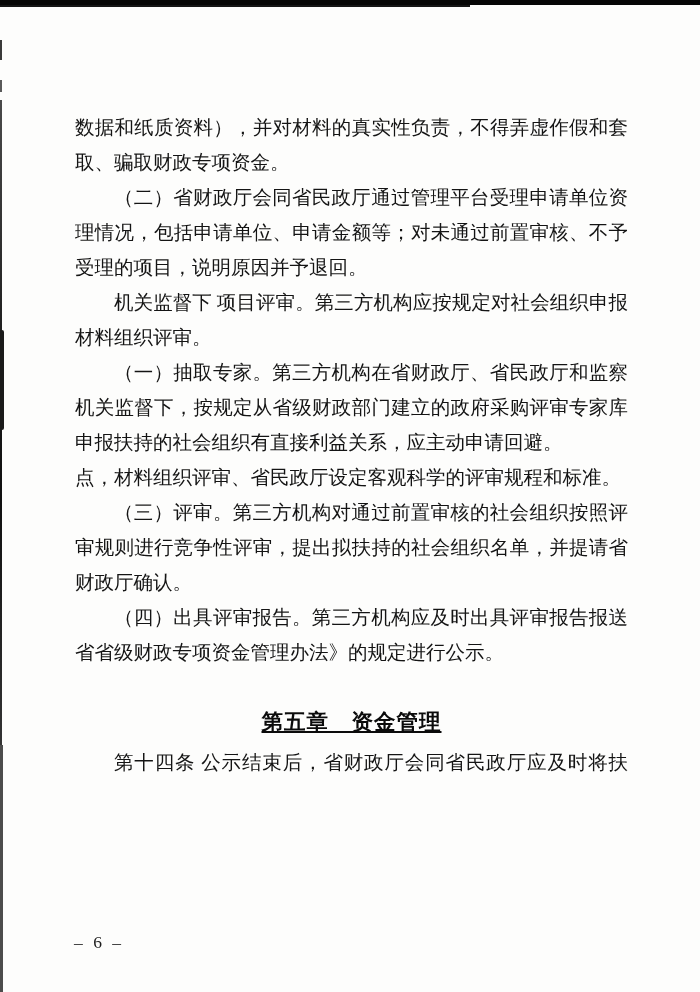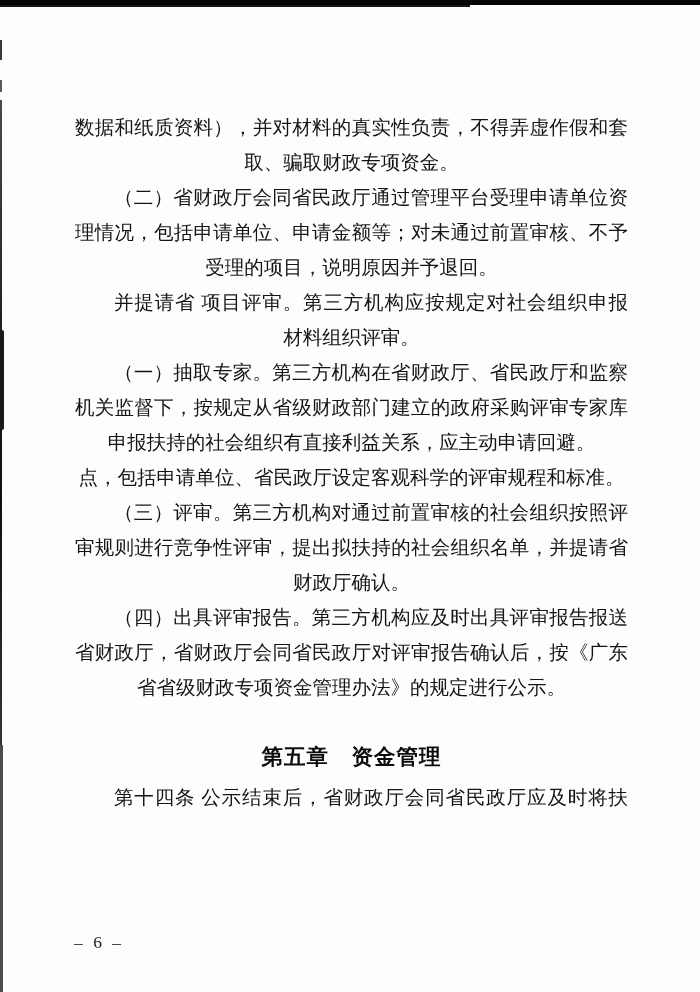--- a/index.html
+++ b/index.html
@@ -39,32 +39,33 @@
   
   .content {
     position: absolute;
     left: 75px; top: 110px;
     width: 553px;
     font-size: 19.5px;
     line-height: 35px;
     text-justify: inter-character;
   }
   .para { margin: 0; }
-  .line { text-align: center; }
+  .line { text-align: left; }
   .line.fill { text-align: justify; text-align-last: justify; }
   .line.ind  { text-indent: 39px; }
 
   .chapter-heading {
     font-weight: 700;
     font-size: 21.5px;
     line-height: 35px;
     text-align: center;
     letter-spacing: 1px;
     color: #0b0b0b;
     margin: 35px 0 5px 0;
+    text-decoration: underline;
   }
 
   .page-number {
     position: absolute;
     left: 74px; top: 932px;
     font-size: 17.5px;
     letter-spacing: 3px;
     color: #1d1d1d;
   }
 </style>
@@ -85,39 +86,38 @@
         <div class="para">
           <div class="line fill">数据和纸质资料），并对材料的真实性负责，不得弄虚作假和套</div>
           <div class="line">取、骗取财政专项资金。</div>
         </div>
         <div class="para">
           <div class="line fill ind">（二）省财政厅会同省民政厅通过管理平台受理申请单位资</div>
           <div class="line fill">理情况，包括申请单位、申请金额等；对未通过前置审核、不予</div>
           <div class="line">受理的项目，说明原因并予退回。</div>
         </div>
         <div class="para">
-          <div class="line fill ind">并提请省 项目评审。第三方机构应按规定对社会组织申报</div>
+          <div class="line fill ind">机关监督下 项目评审。第三方机构应按规定对社会组织申报</div>
           <div class="line">材料组织评审。</div>
         </div>
         <div class="para">
           <div class="line fill ind">（一）抽取专家。第三方机构在省财政厅、省民政厅和监察</div>
           <div class="line fill">机关监督下，按规定从省级财政部门建立的政府采购评审专家库</div>
           <div class="line">申报扶持的社会组织有直接利益关系，应主动申请回避。</div>
         </div>
         <div class="para">
-          <div class="line">点，包括申请单位、省民政厅设定客观科学的评审规程和标准。</div>
+          <div class="line">点，材料组织评审、省民政厅设定客观科学的评审规程和标准。</div>
         </div>
         <div class="para">
           <div class="line fill ind">（三）评审。第三方机构对通过前置审核的社会组织按照评</div>
           <div class="line fill">审规则进行竞争性评审，提出拟扶持的社会组织名单，并提请省</div>
           <div class="line">财政厅确认。</div>
         </div>
         <div class="para">
           <div class="line fill ind">（四）出具评审报告。第三方机构应及时出具评审报告报送</div>
-          <div class="line fill">省财政厅，省财政厅会同省民政厅对评审报告确认后，按《广东</div>
           <div class="line">省省级财政专项资金管理办法》的规定进行公示。</div>
         </div>
       </div>
 
     <div class="chapter-heading">第五章　资金管理</div>
 
     <div>
         <div class="para">
           <div class="line fill ind">第十四条 公示结束后，省财政厅会同省民政厅应及时将扶</div>
         </div>

